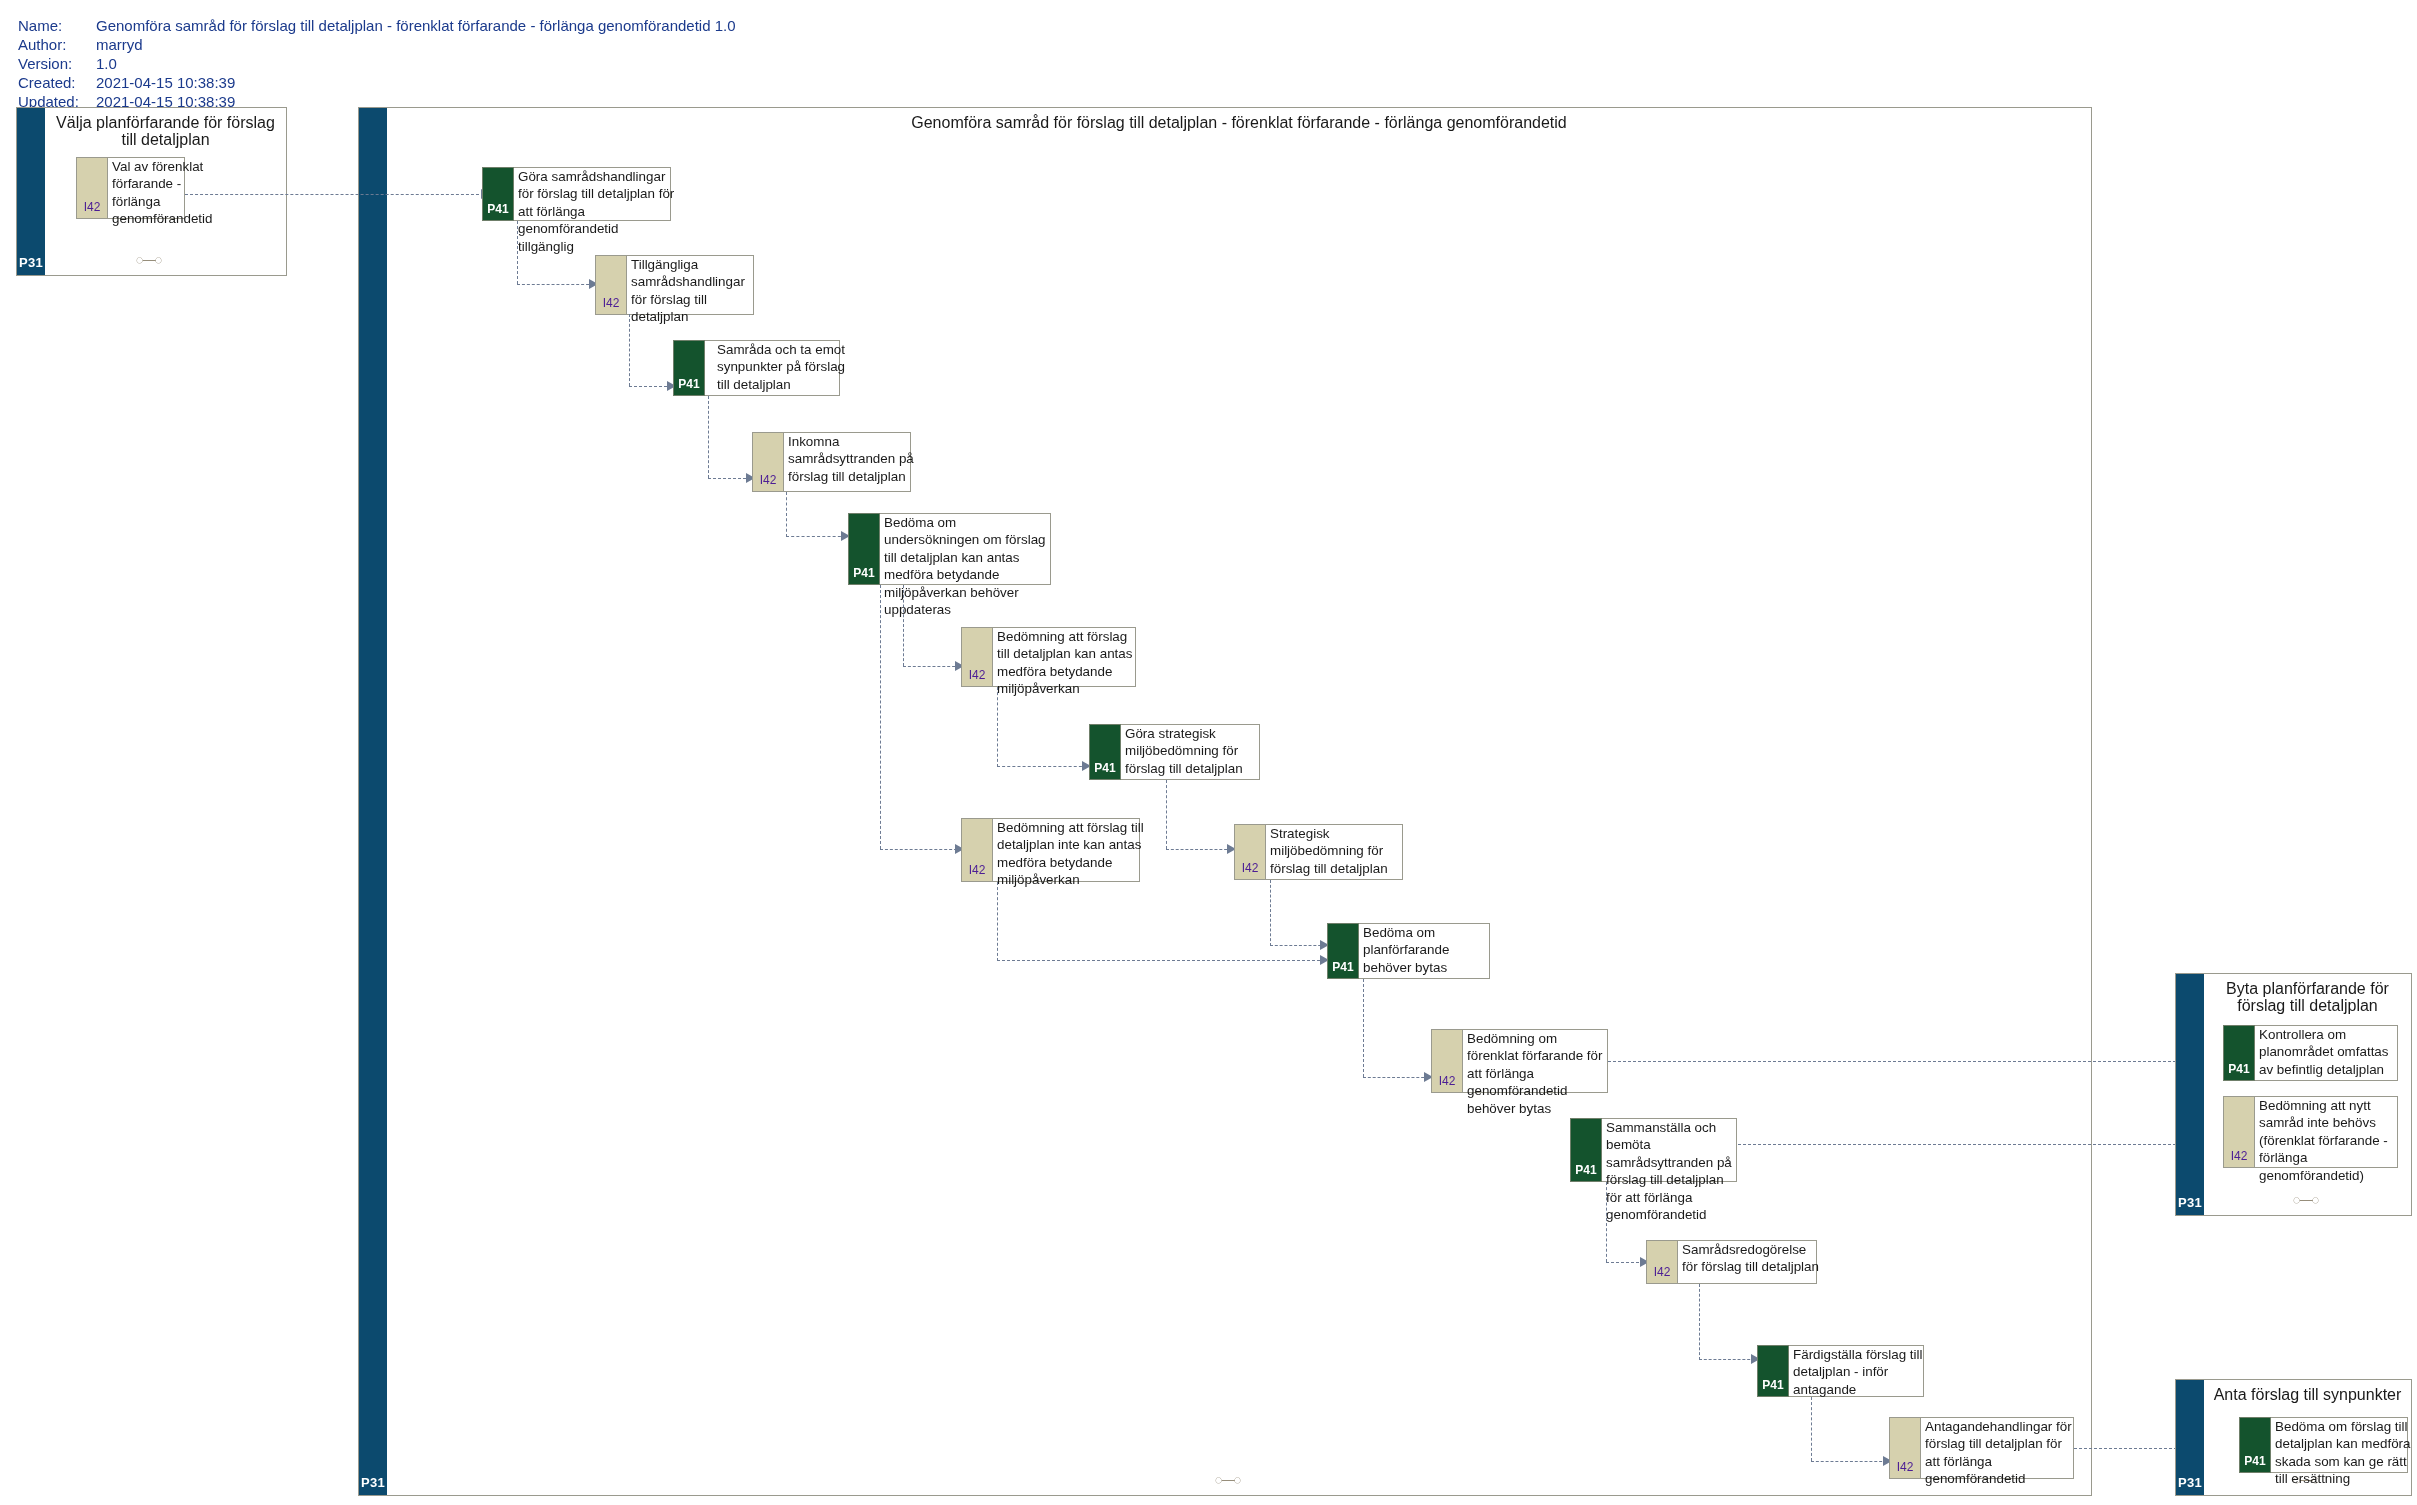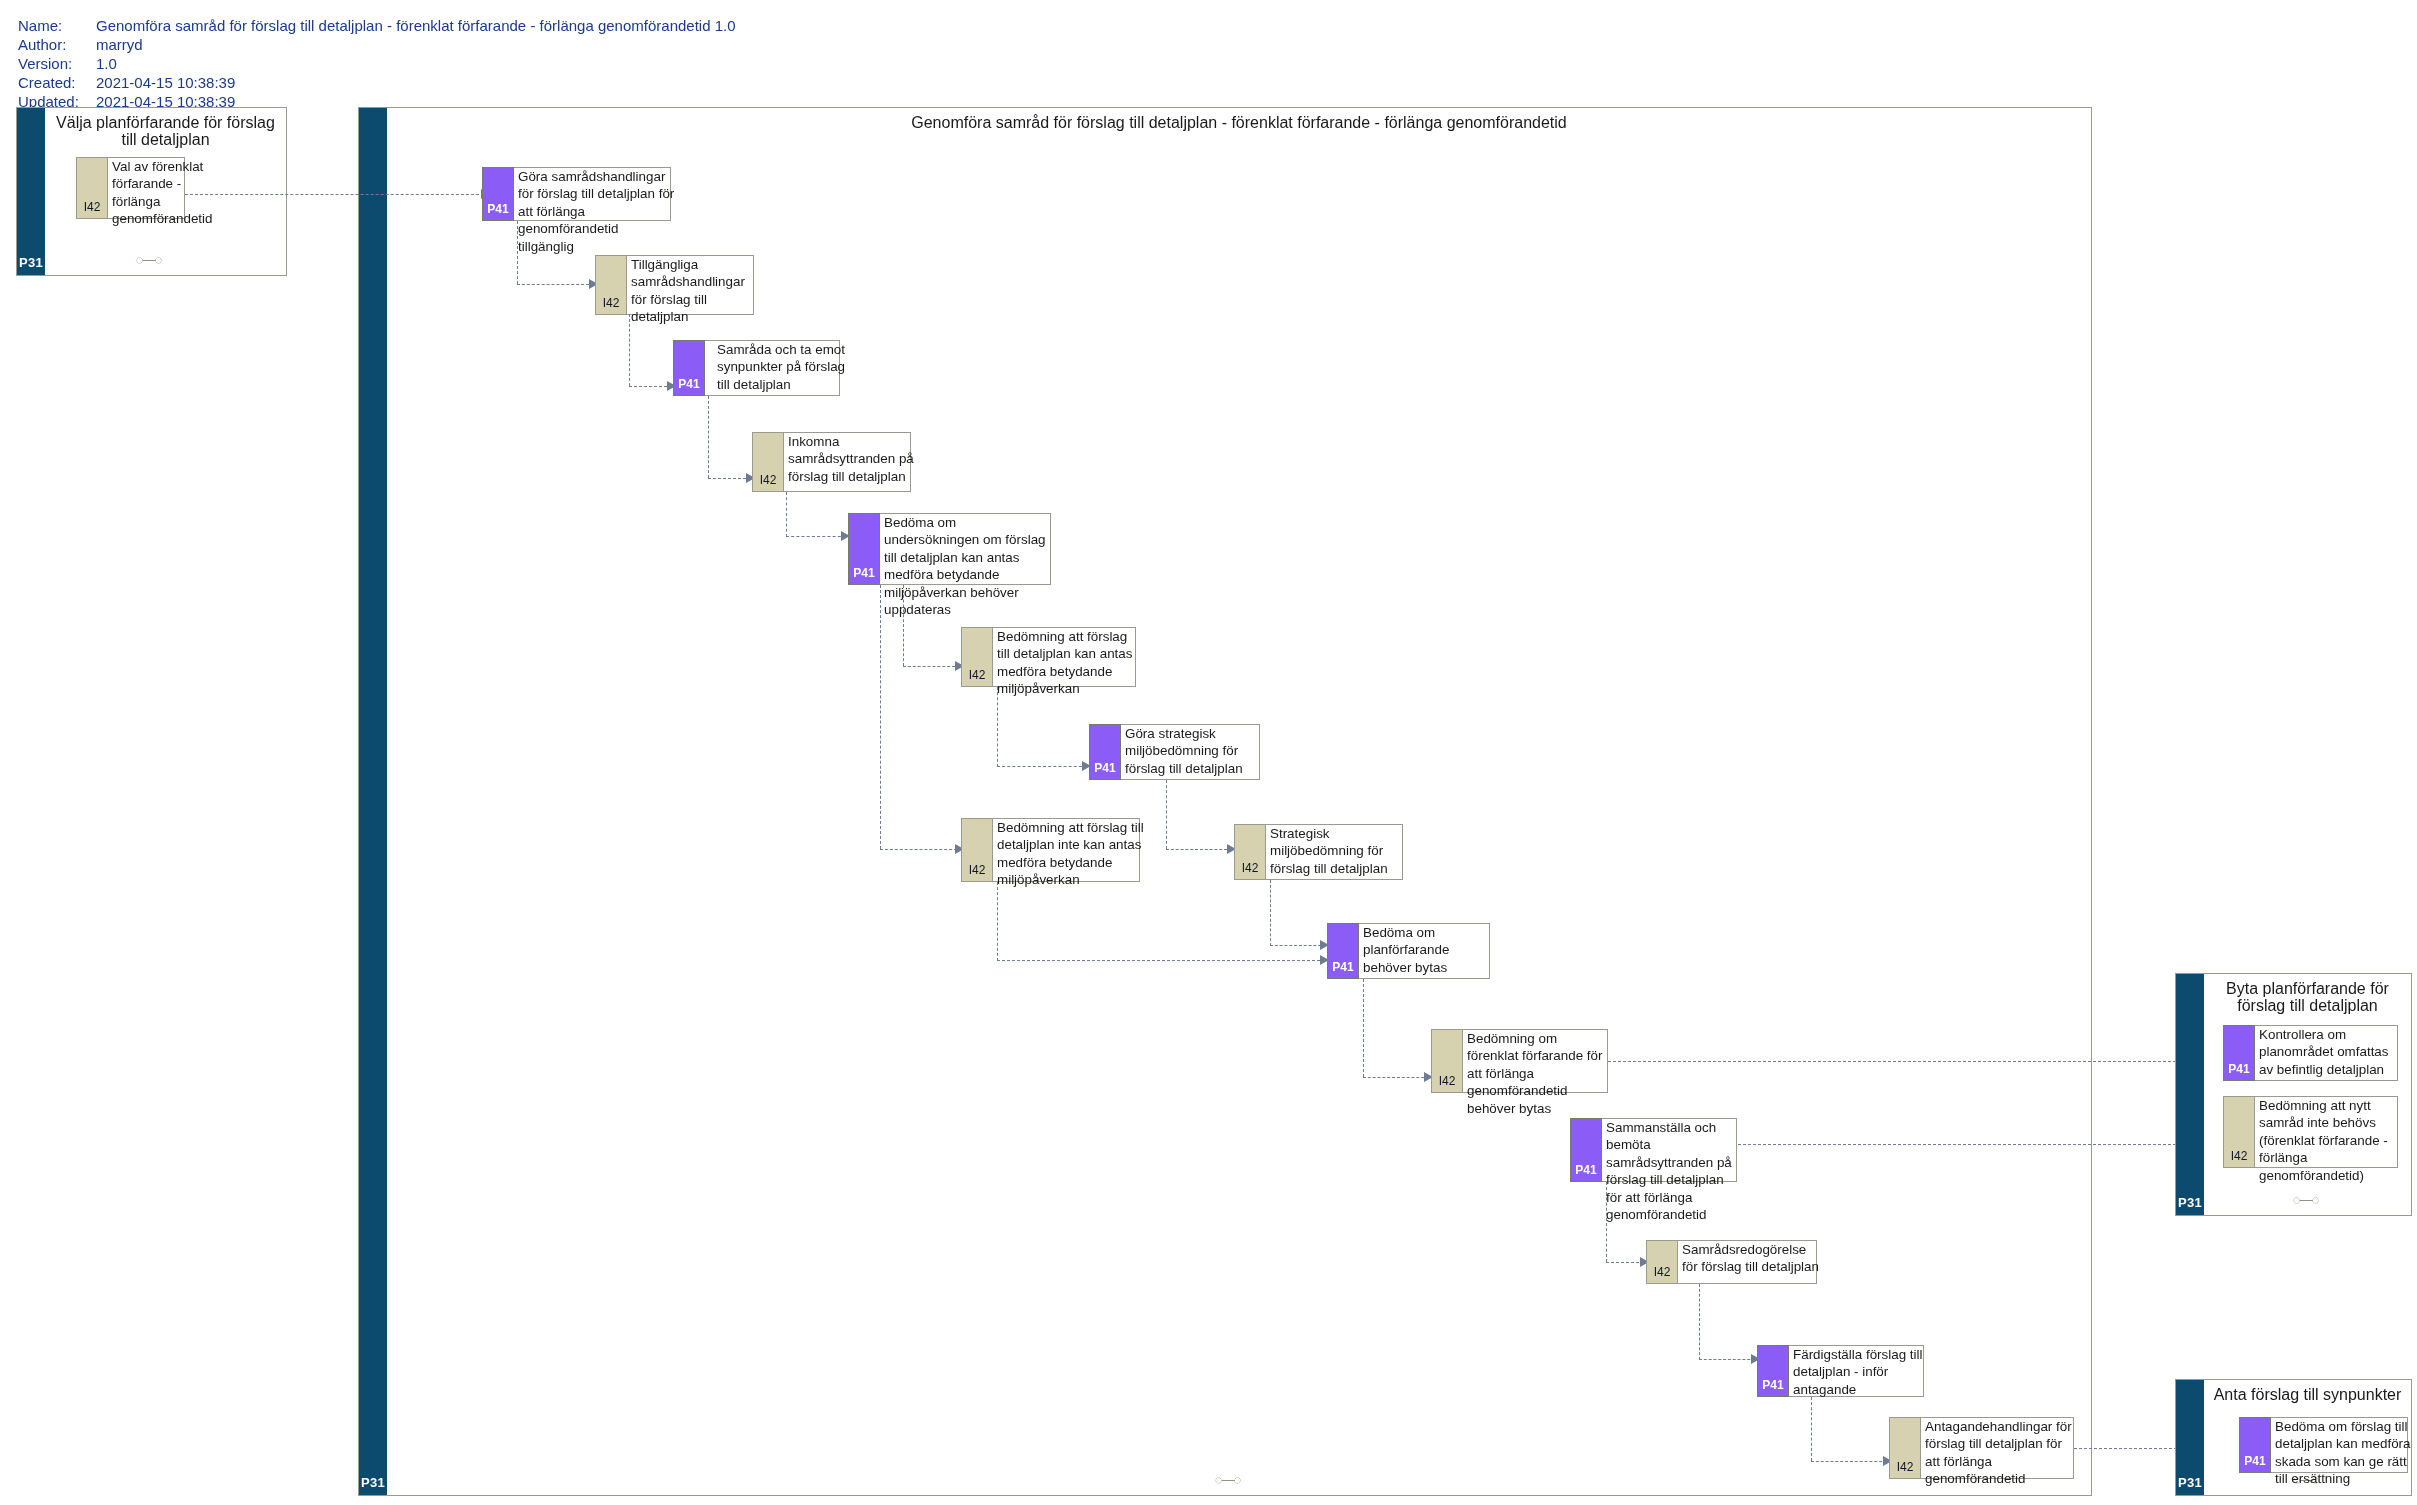--- a/index.html
+++ b/index.html
@@ -25,25 +25,25 @@
   
   .node{position:absolute;box-sizing:border-box;}
   .node .tag{position:absolute;left:0;top:0;bottom:0;width:32px;box-sizing:border-box;}
   .node .tag span{position:absolute;left:0;right:0;bottom:4px;text-align:center;font-size:12px;}
   .node .body{position:absolute;left:32px;top:0;right:0;bottom:0;box-sizing:border-box;
       border:1px solid #9a9a8e;border-left:none;background:#ffffff;}
   .node .txt{position:absolute;left:4px;top:1px;width:calc(100% + 60px);
       font-size:13.4px;line-height:17.4px;color:#1a1a1a;}
 
   
-  .node.proc .tag{background:#8b5cf6;border:1px solid #6f7f6a;}
+  .node.proc .tag{background:#14532d;border:1px solid #6f7f6a;}
   .node.proc .tag span{color:#ffffff;font-weight:bold;}
   
   .node.info .tag{background:#d6d1ae;border:1px solid #9a9a8e;}
-  .node.info .tag span{color:#0f172a;}
+  .node.info .tag span{color:#4c1d95;}
 
   
   .ln{position:absolute;background:transparent;}
   .ln.h{border-top:1px dashed #6d7b93;height:0;}
   .ln.v{border-left:1px dashed #6d7b93;width:0;}
   .arw{position:absolute;width:0;height:0;}
   .arw.r{border-top:5px solid transparent;border-bottom:5px solid transparent;border-left:9px solid #6d7b93;}
   .arw.l{border-top:5px solid transparent;border-bottom:5px solid transparent;border-right:9px solid #6d7b93;}
 </style>
 </head>

